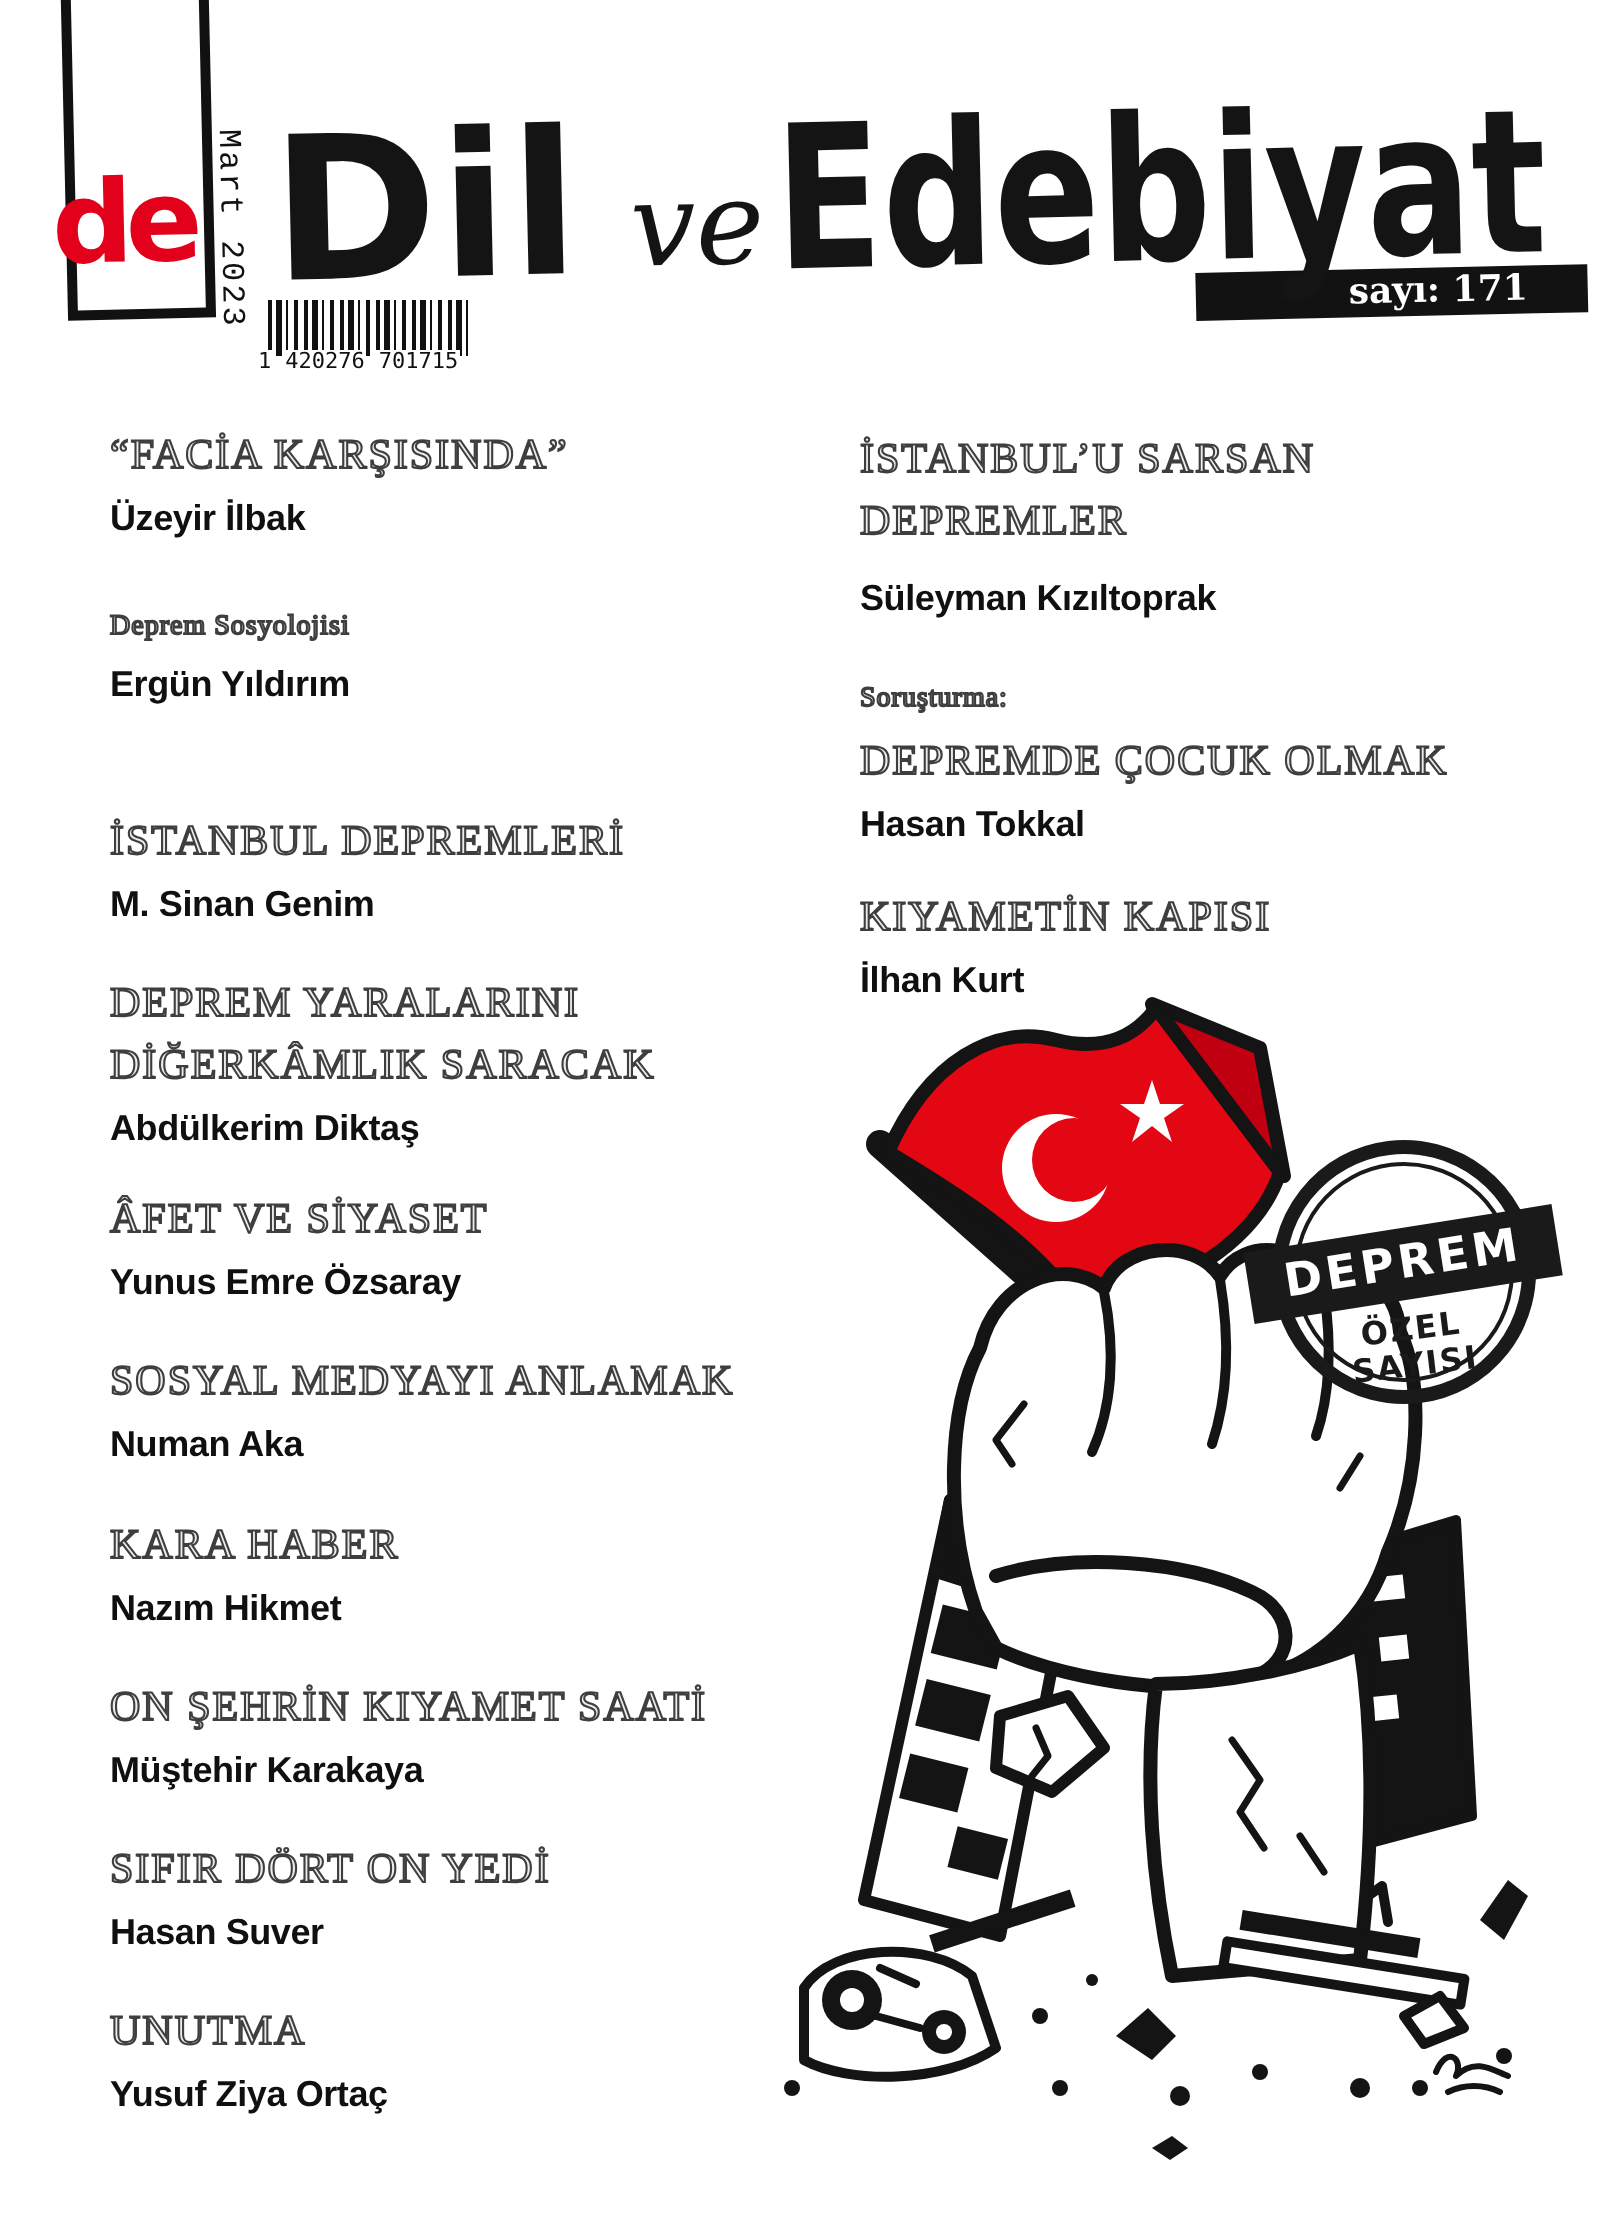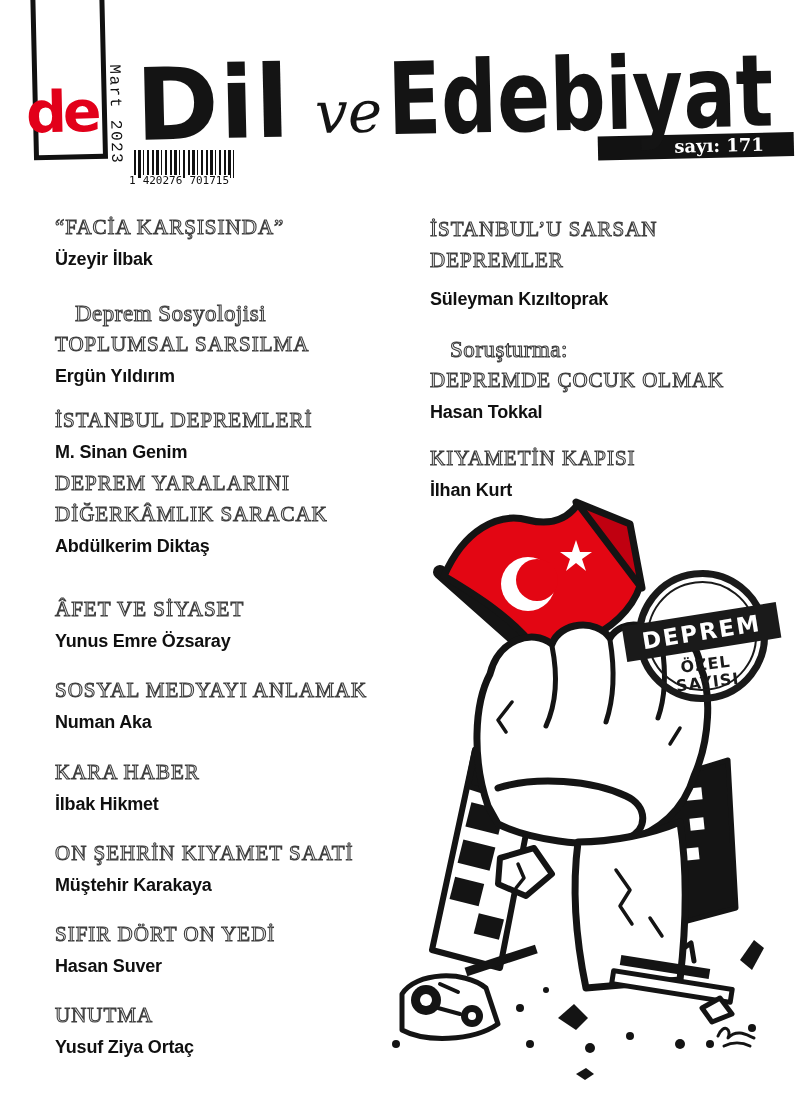--- a/index.html
+++ b/index.html
@@ -28,21 +28,21 @@
         background:repeating-linear-gradient(90deg,#111 0 2px,#fff 2px 4px,#111 4px 7px,#fff 7px 9px,#111 9px 10px,#fff 10px 13px,#111 13px 15px,#fff 15px 18px);}
   .digits{position:absolute;left:0;bottom:0;display:flex;gap:5px;
           font-family:"DejaVu Sans Mono",monospace;font-size:11px;line-height:12px;color:#111;}
   .digits span{background:#fff;padding:0 1px;}
 
   
   .toc-item{position:absolute;white-space:nowrap;}
   .eng{font-family:"Liberation Serif",serif;color:#ececec;
        -webkit-text-stroke:1.05px #3e3e3e;letter-spacing:1px;}
   .toc-title{font-size:21px;line-height:31px;}
-  .kicker{font-size:23px;line-height:25px;margin-bottom:3px;letter-spacing:0.5px;margin-left:20px;}
+  .kicker{font-size:14px;line-height:25px;margin-bottom:3px;letter-spacing:0.5px;}
   .author{font-family:Liberation Sans, sans-serif;font-weight:700;font-size:18px;line-height:20px;
           color:#101010;margin-top:6px;letter-spacing:-0.2px;}
 
   
   .stamp{left:636px;top:570px;width:132px;height:132px;transform:rotate(-7deg);}
   .stamp-outer{position:absolute;inset:0;border:7px solid #1a1a1a;border-radius:50%;}
   .stamp-inner{position:absolute;inset:11px;border:2px solid #1a1a1a;border-radius:50%;}
   .stamp-band{position:absolute;left:-12px;right:-12px;top:44px;height:36px;background:#1a1a1a;
               transform:rotate(-2deg);color:#fff;font-family:"DejaVu Sans",sans-serif;font-weight:bold;
               font-size:23px;letter-spacing:2px;text-align:center;line-height:36px;}
@@ -75,48 +75,47 @@
   </div>
 </div>
 
 <div class="toc-item" style="left:55px;top:212px">
   <div class="eng toc-title">“FACİA KARŞISINDA”</div>
   <div class="author">Üzeyir İlbak</div>
 </div>
 
 <div class="toc-item" style="left:55px;top:301px">
   <div class="eng kicker">Deprem Sosyolojisi</div>
-  <div class="eng toc-title">TOPLUMSAL SARSILMA</div>
   <div class="author">Ergün Yıldırım</div>
 </div>
 
 <div class="toc-item" style="left:55px;top:405px">
   <div class="eng toc-title">İSTANBUL DEPREMLERİ</div>
   <div class="author">M. Sinan Genim</div>
 </div>
 
-<div class="toc-item" style="left:55px;top:468px">
+<div class="toc-item" style="left:55px;top:486px">
   <div class="eng toc-title">DEPREM YARALARINI</div>
   <div class="eng toc-title">DİĞERKÂMLIK SARACAK</div>
   <div class="author">Abdülkerim Diktaş</div>
 </div>
 
 <div class="toc-item" style="left:55px;top:594px">
   <div class="eng toc-title">ÂFET VE SİYASET</div>
   <div class="author">Yunus Emre Özsaray</div>
 </div>
 
 <div class="toc-item" style="left:55px;top:675px">
   <div class="eng toc-title">SOSYAL MEDYAYI ANLAMAK</div>
   <div class="author">Numan Aka</div>
 </div>
 
 <div class="toc-item" style="left:55px;top:757px">
   <div class="eng toc-title">KARA HABER</div>
-  <div class="author">İlbak Hikmet</div>
+  <div class="author">Nazım Hikmet</div>
 </div>
 
 <div class="toc-item" style="left:55px;top:838px">
   <div class="eng toc-title">ON ŞEHRİN KIYAMET SAATİ</div>
   <div class="author">Müştehir Karakaya</div>
 </div>
 
 <div class="toc-item" style="left:55px;top:919px">
   <div class="eng toc-title">SIFIR DÖRT ON YEDİ</div>
   <div class="author">Hasan Suver</div>

